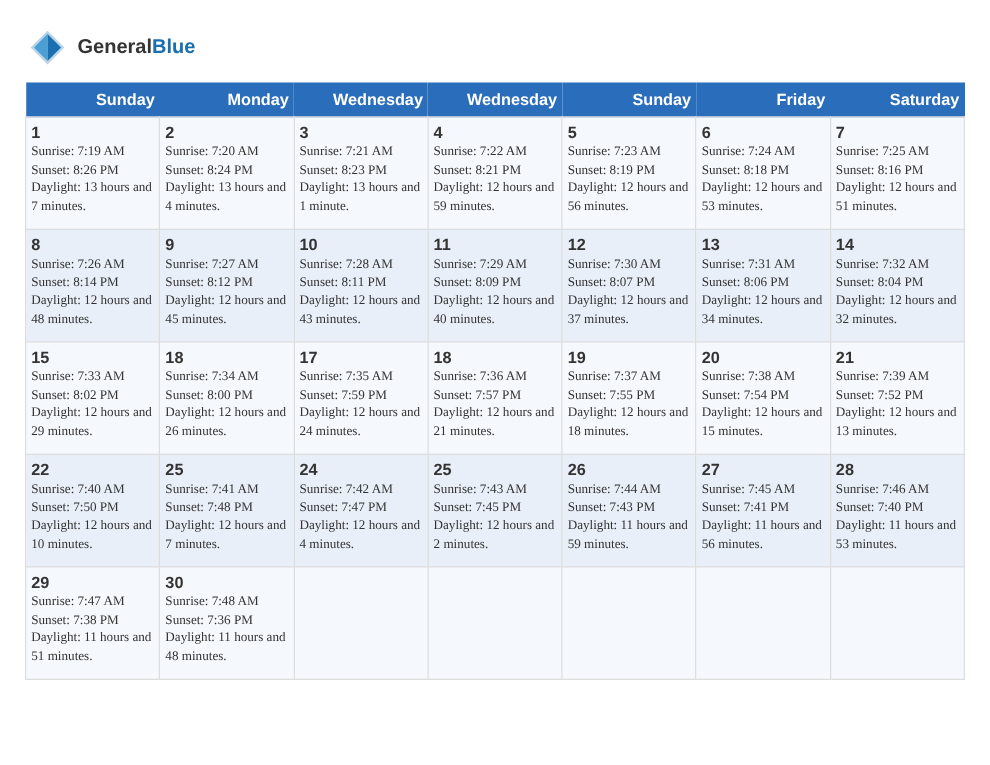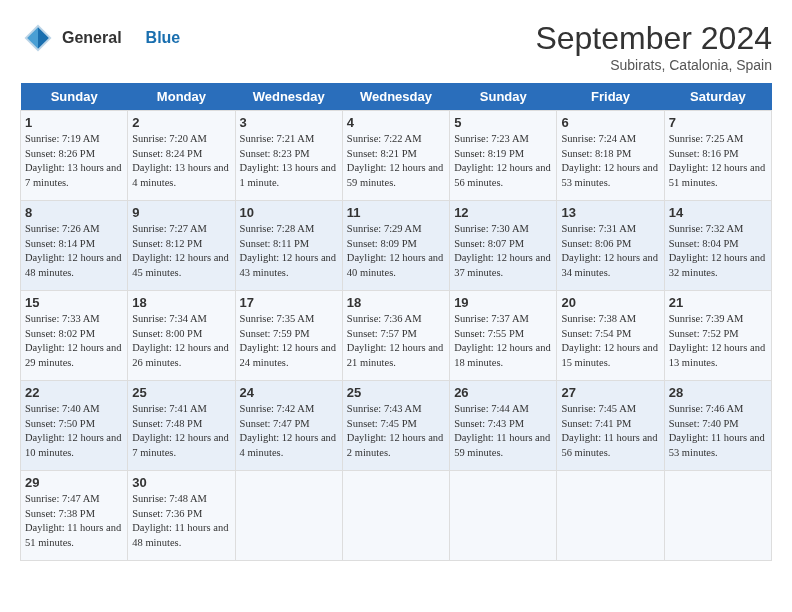--- a/index.html
+++ b/index.html
@@ -39,21 +39,21 @@
     }
     table {
       width: 100%;
       border-collapse: collapse;
       font-size: 11px;
     }
     thead tr th {
       background-color: #2a6ebb;
       color: #fff;
       padding: 6px 4px;
-      text-align: center;
+      text-align: right;
       font-size: 13px;
       font-weight: bold;
     }
     tbody tr td {
       vertical-align: top;
       padding: 4px 4px;
       border: 1px solid #ddd;
       width: 14.28%;
       min-height: 80px;
       height: 90px;
@@ -87,27 +87,23 @@
 <div class="header">
   <div class="logo">
     <svg class="logo-icon" viewBox="0 0 40 40">
       <rect x="0" y="0" width="40" height="40" fill="white"></rect>
       <polygon points="20,5 35,20 20,35 5,20" fill="#1a6faf" opacity="0.3"></polygon>
       <polygon points="20,8 32,20 20,32" fill="#1a6faf"></polygon>
       <polygon points="8,20 20,8 20,32" fill="#4a9fd4"></polygon>
     </svg>
     <div>
       <div style="font-size:16px; font-weight:bold; line-height:1.1;">
-        <span style="color:#333;">General</span><span style="color:#1a6faf;padding-left:24px;">Blue</span>
+        <span style="color:#333;">General</span><span style="color:#1a6faf;">Blue</span>
       </div>
     </div>
-  </div>
-  <div class="title-area">
-    <div class="month-title">September 2024</div>
-    <div class="subtitle">Subirats, Catalonia, Spain</div>
   </div>
 </div>
 
 <table>
   <thead>
     <tr>
       <th>Sunday</th>
       <th>Monday</th>
       <th>Wednesday</th>
       <th>Wednesday</th>

